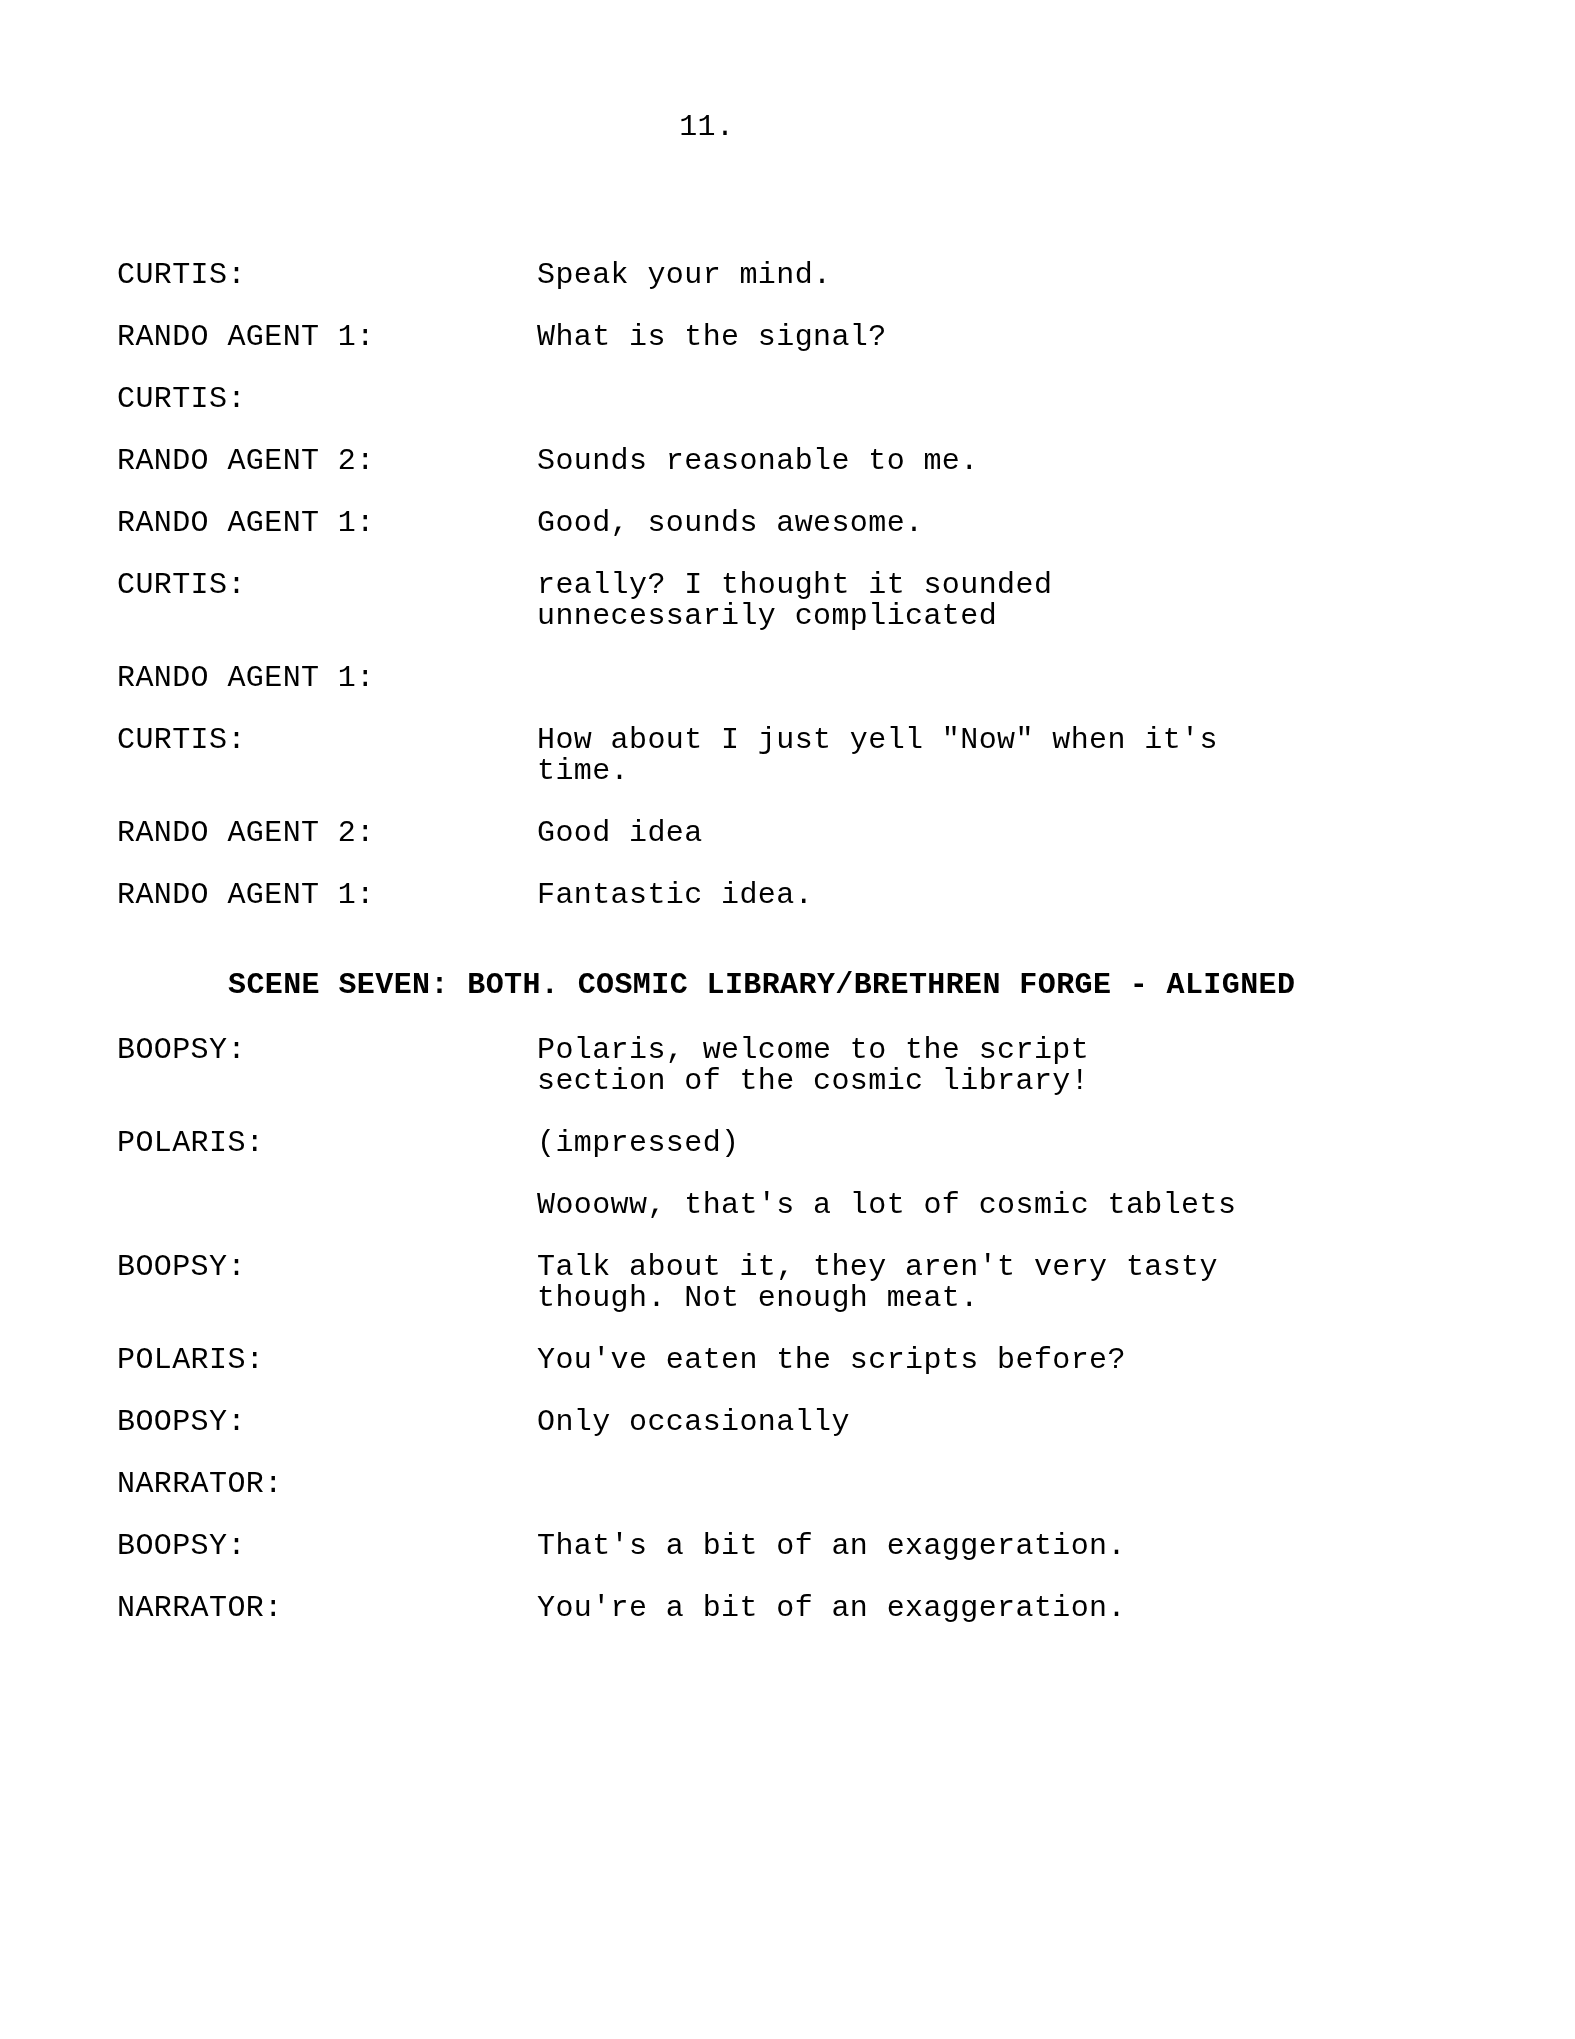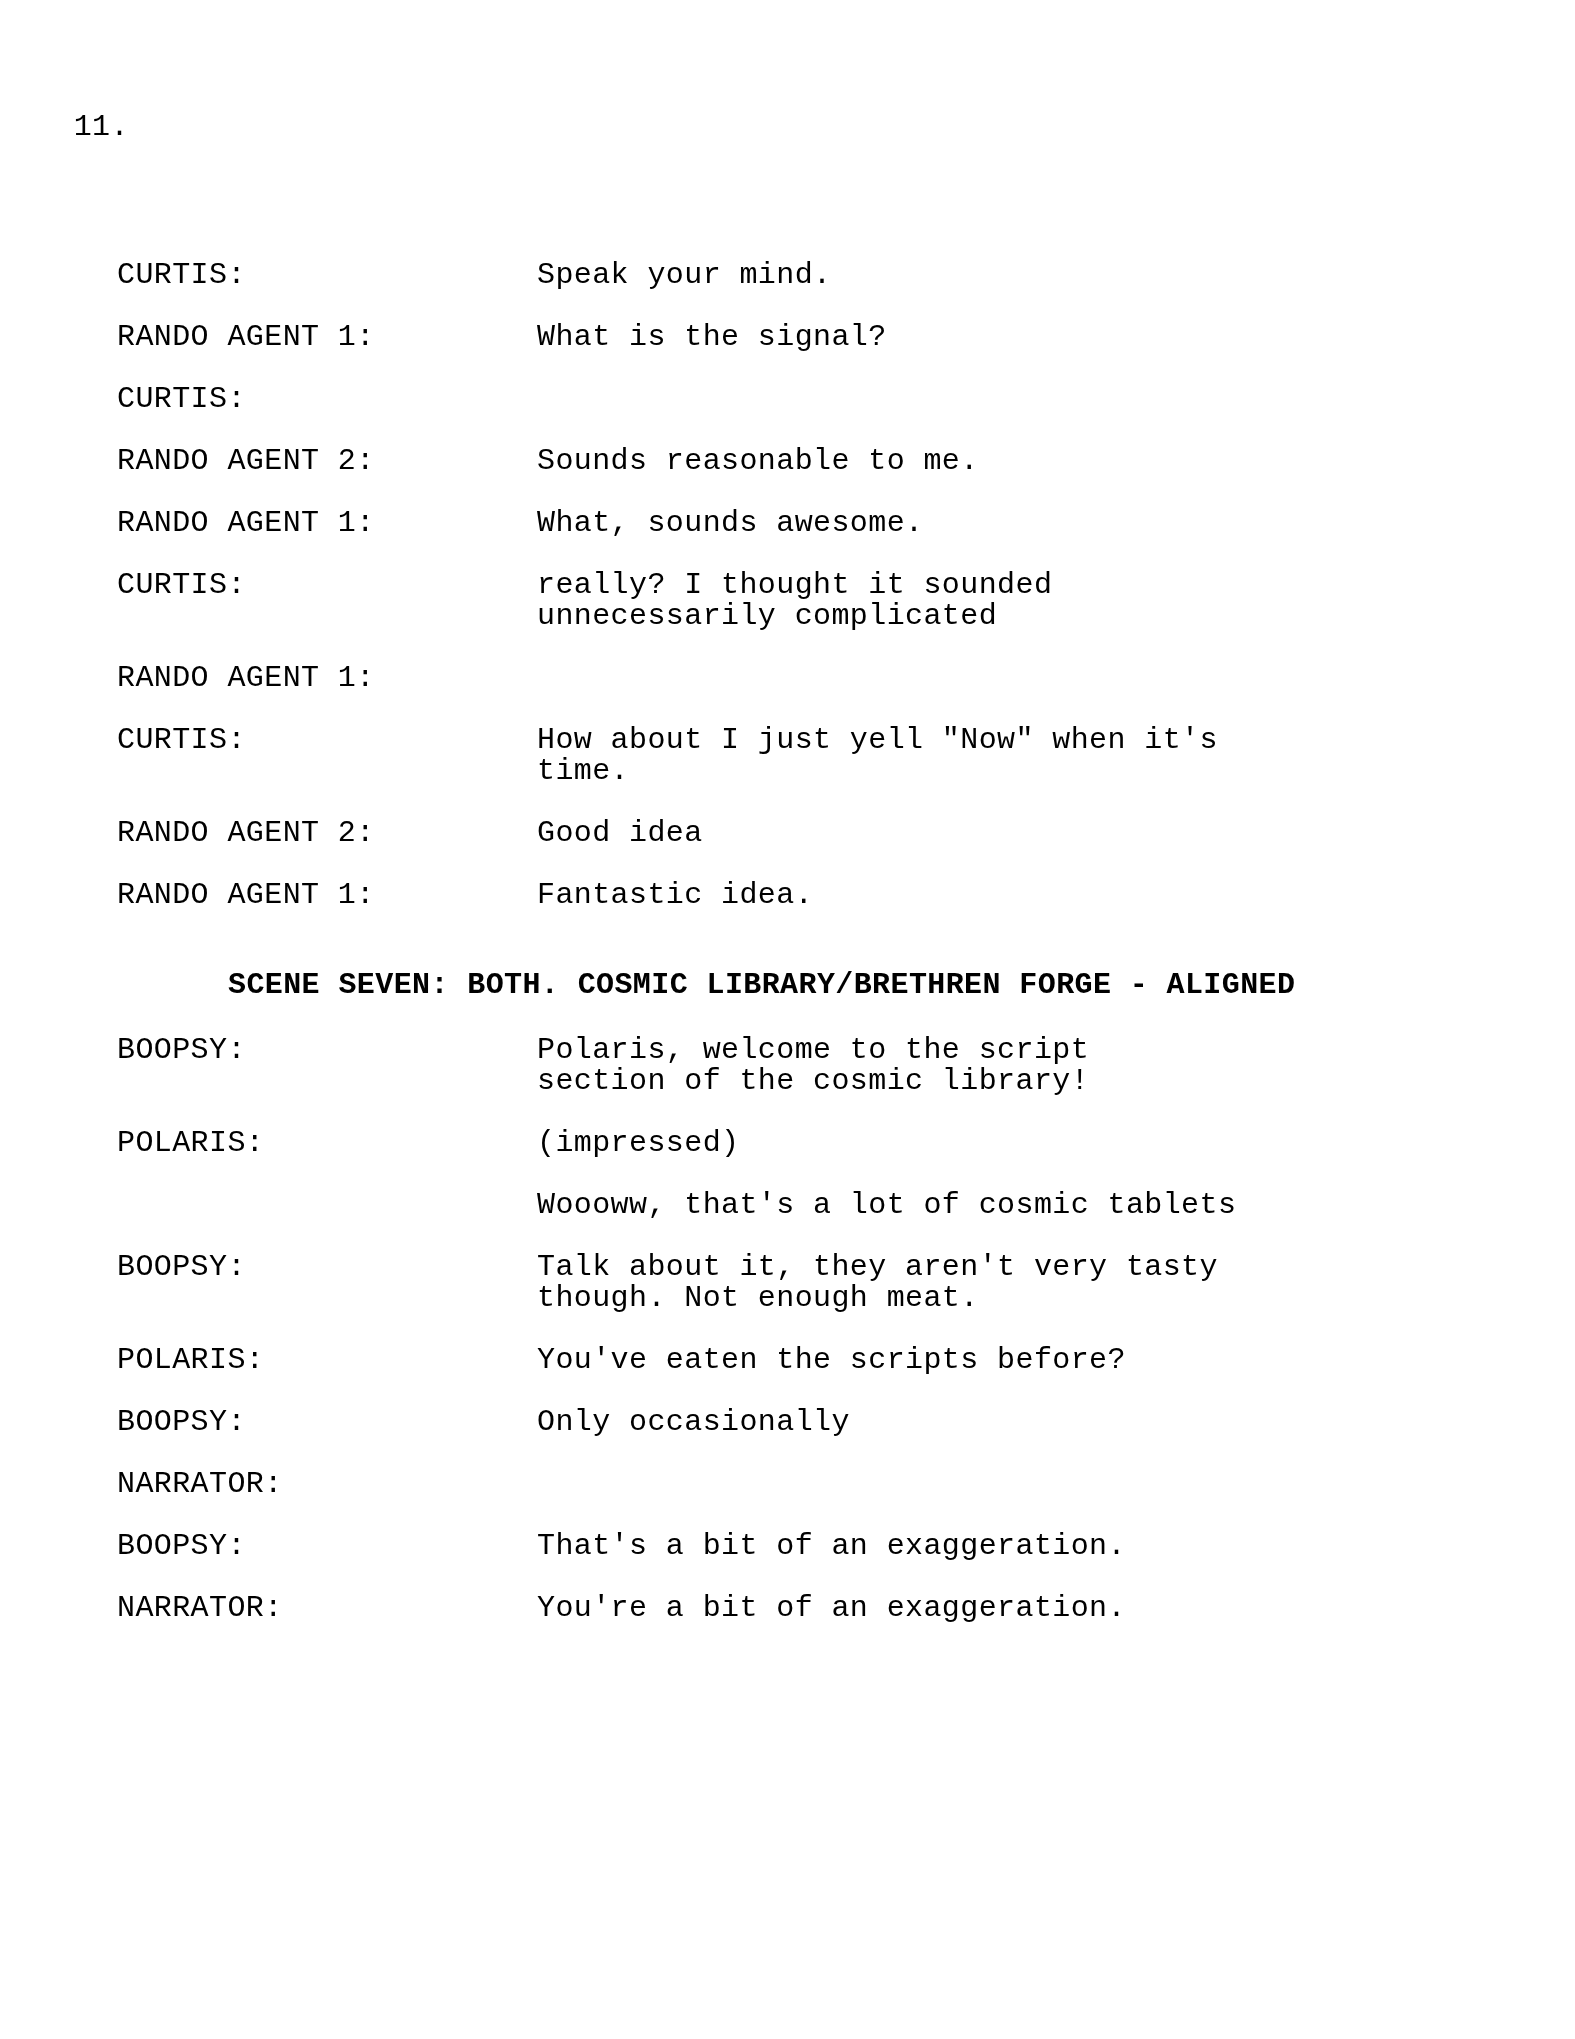--- a/index.html
+++ b/index.html
@@ -18,21 +18,21 @@
     letter-spacing: 0.4px;
     color: #000000;
   }
   main.page {
     width: 1575px;
     height: 2039px;
   }
   .page-number-row {
     margin-top: 81px;
     padding-right: 235px;
-    text-align: left;
+    text-align: center;
     white-space: pre;
   }
   .script-body {
     margin-top: 86px;
   }
   .block {
     display: flex;
     padding-left: 117px;
     margin-top: 31px;
   }
@@ -79,21 +79,21 @@
       </div>
       <div class="block">
         <span class="char-col">CURTIS:</span>
       </div>
       <div class="block">
         <span class="char-col">RANDO AGENT 2:</span>
         <div class="dialogue-col">Sounds reasonable to me.</div>
       </div>
       <div class="block">
         <span class="char-col">RANDO AGENT 1:</span>
-        <div class="dialogue-col">What, sounds awesome.</div>
+        <div class="dialogue-col">Good, sounds awesome.</div>
       </div>
       <div class="block">
         <span class="char-col">CURTIS:</span>
         <div class="dialogue-col">really? I thought it sounded
 unnecessarily complicated</div>
       </div>
       <div class="block">
         <span class="char-col">RANDO AGENT 1:</span>
       </div>
       <div class="block">

